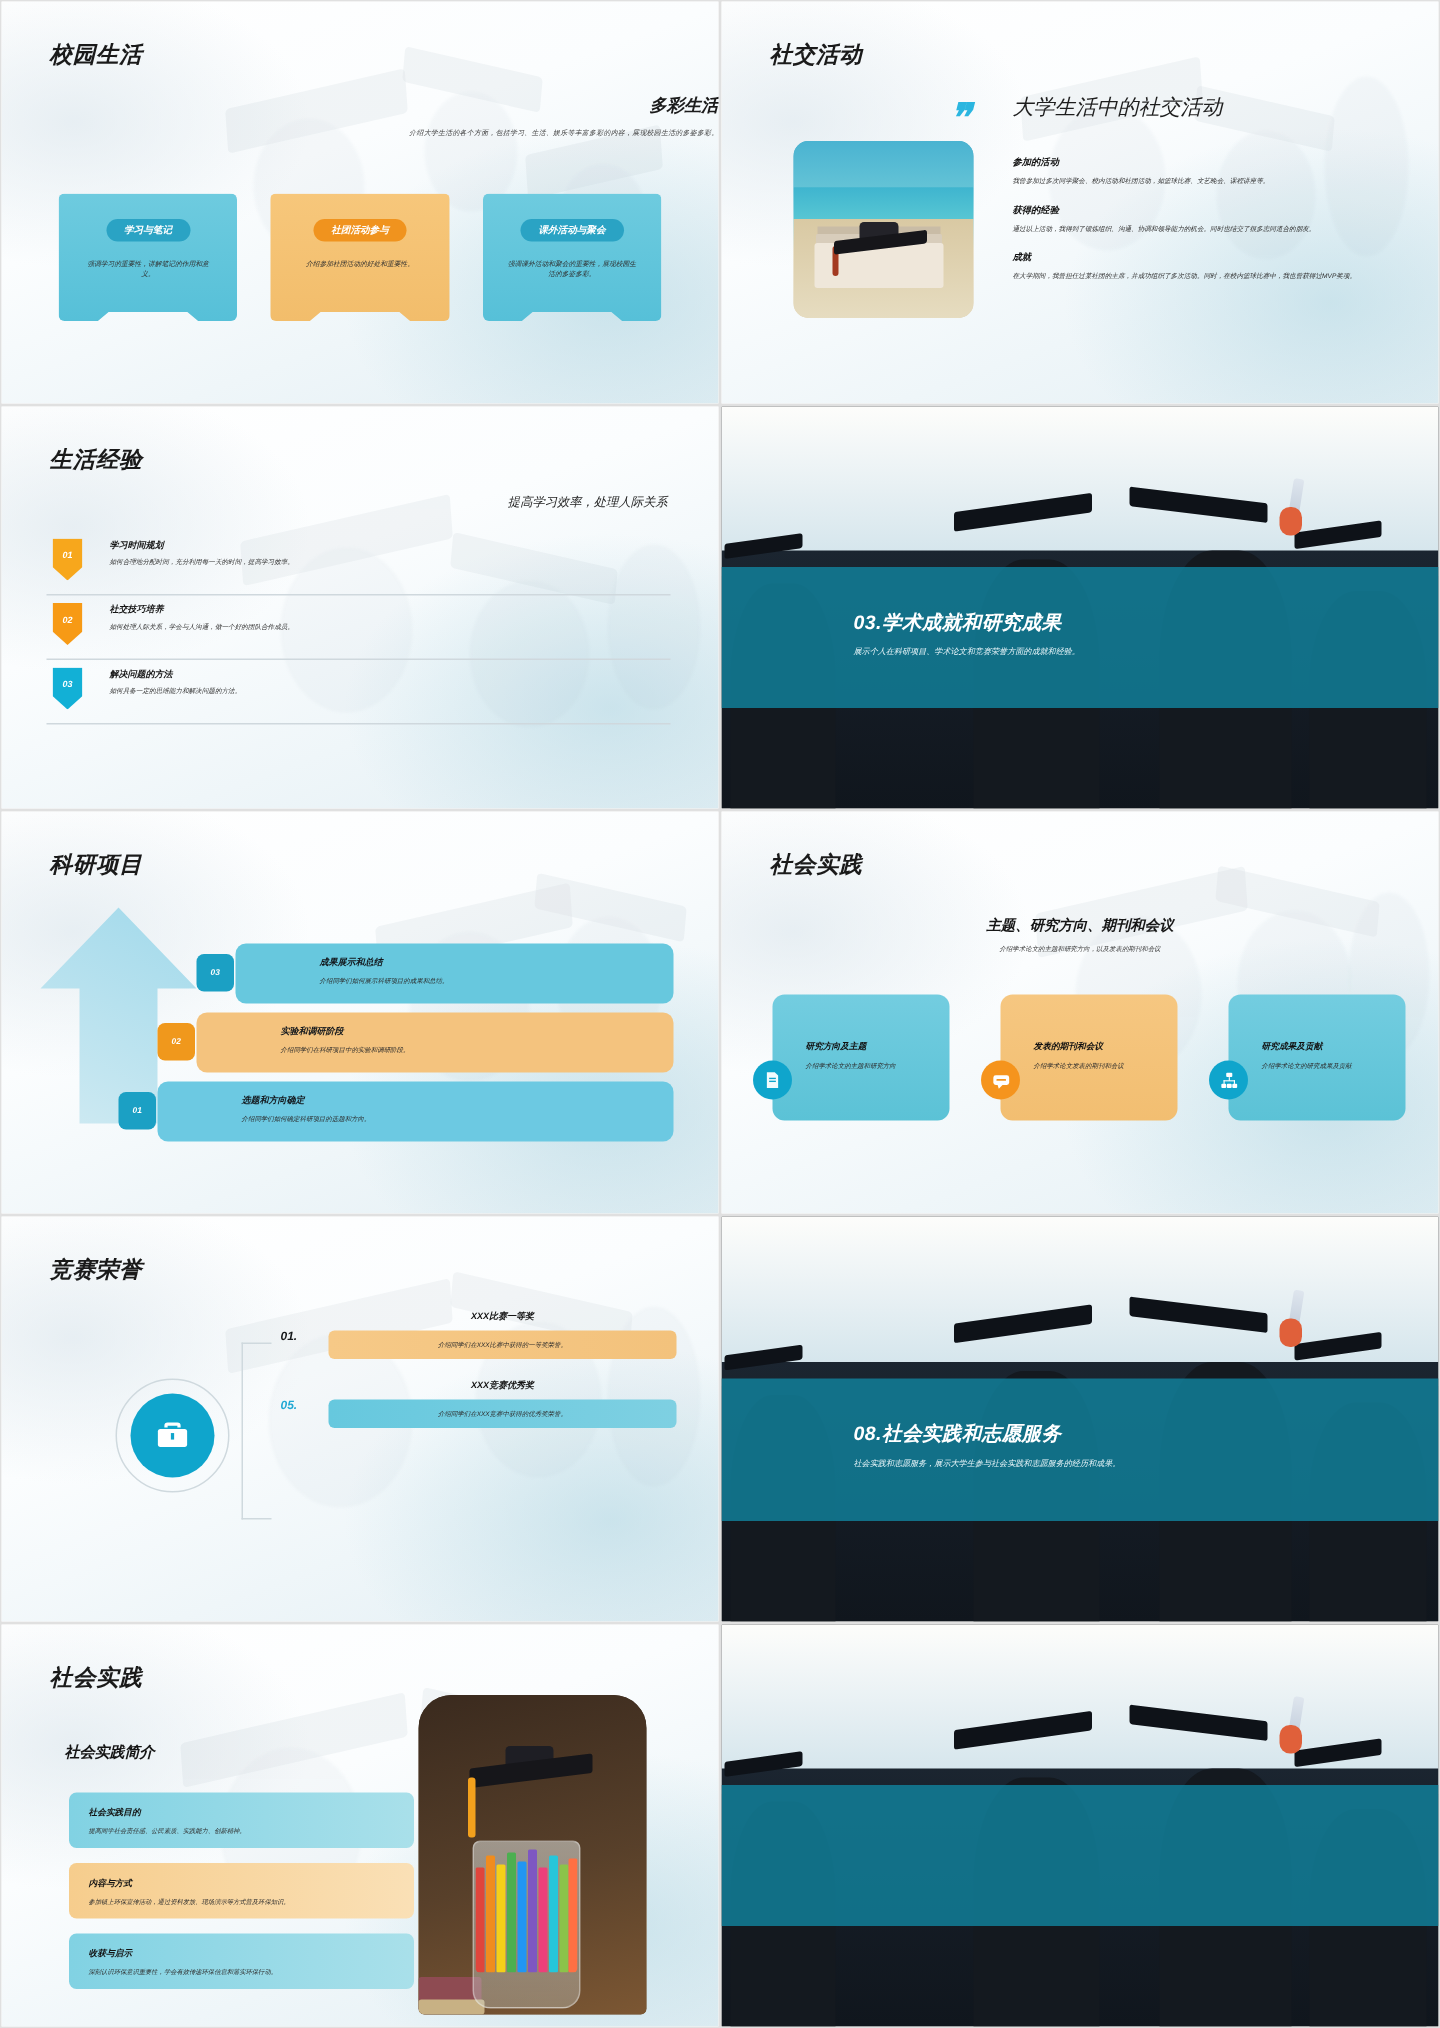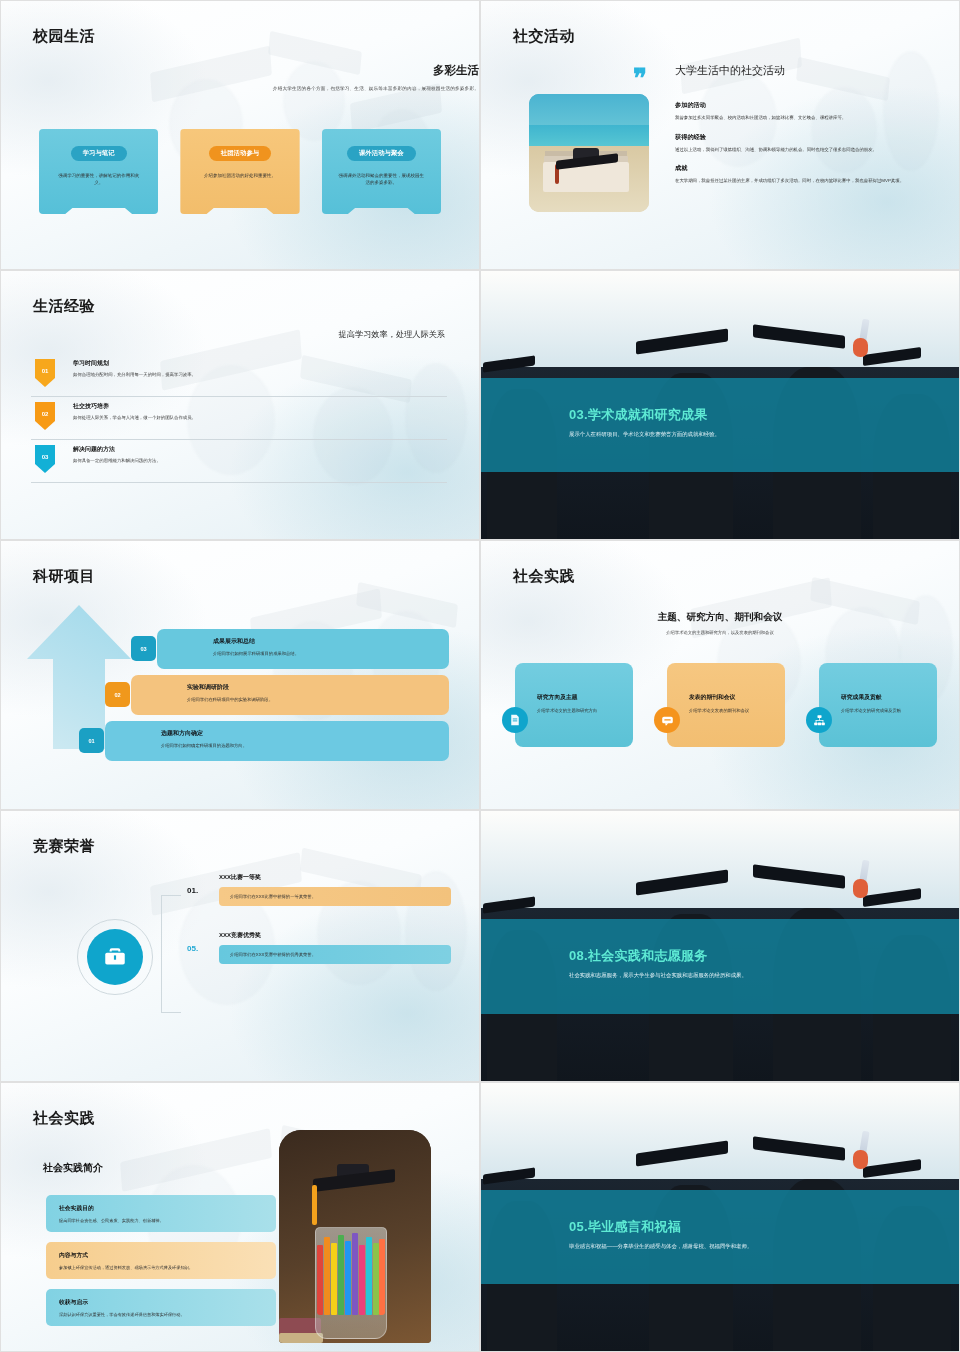--- a/index.html
+++ b/index.html
@@ -7,20 +7,21 @@
     width: 960px; height: 1352px;
     background: #e8e8e8;
     font-family: "Liberation Sans", "DejaVu Sans", sans-serif;
   }
   .deck {
     width: 960px; height: 1352px;
     display: grid;
     grid-template-columns: 480px 480px;
     grid-template-rows: 270px 270px 270px 272px 270px;
     background: #e4e4e4;
+    font-style: italic;
   }
   .slide {
     position: relative;
     overflow: hidden;
     background: #ffffff;
     border: 1px solid #e0e0e0;
   }
   
   .bg-light {
     position: absolute; inset: 0;
@@ -87,21 +88,21 @@
   .s2-photo .cap  { position:absolute; left:27px; bottom:46px; width:62px; height:9px; background:#16161a;
                     transform: skewY(-7deg); border-radius:2px; }
   .s2-photo .cap2 { position:absolute; left:44px; bottom:53px; width:26px; height:11px; background:#232329; border-radius:3px 3px 0 0;}
   .s2-photo .tassel{position:absolute; left:26px; bottom:28px; width:4px; height:20px; background:#a33a20; border-radius:2px;}
   .s2-quote {
     position:absolute; left:152px; top:70px; z-index:5;
     color:#2bb6e0; font-size:26px; font-weight:bold; line-height:.6;
     font-family:"Liberation Serif", serif;
   }
   .s2-body { position:absolute; left:194px; top:62px; right:22px; z-index:5; }
-  .s2-h2 { font-size:11px; color:#1e1e1e; margin-bottom:23px; }
+  .s2-h2 { font-size:14px; color:#1e1e1e; margin-bottom:23px; }
   .s2-blk { margin-bottom: 11px; }
   .s2-bt { font-size:6.2px; font-weight:bold; color:#111; margin-bottom:4px; }
   .s2-bd { font-size:4.4px; color:#2f2f2f; line-height:1.75; }
 
   
   .s3-sub { position:absolute; right:34px; top:58px; font-size:8.2px; color:#1f1f1f; z-index:5;margin-left:32px; }
   .s3-list { position:absolute; left:30px; right:32px; top:88px; z-index:5; }
   .s3-row { position:relative; padding-left:42px; padding-bottom:6px; margin-bottom:5px; border-bottom:1px solid #cfd8dd; min-height:38px;}
   .s3-row:last-child { border-bottom:1px solid #cfd8dd; }
   .s3-badge {
@@ -124,21 +125,21 @@
   .sec .capx { position:absolute; background:#0e1218; transform: skewY(-8deg); border-radius:2px; }
   .sec .capy { position:absolute; background:#0e1218; transform: skewY(7deg); border-radius:2px; }
   .sec .scroll { position:absolute; width:7px; height:34px; background:linear-gradient(180deg,#dfe6ee,#b9c6d6); border-radius:2px; transform:rotate(9deg); }
   .sec .hand { position:absolute; width:15px; height:19px; background:#d7744f; border-radius:6px; }
   .sec .band {
     position:absolute; left:0; right:0; top:40%; height:35%;
     background: rgba(17,130,158,.82);
     z-index:4;
   }
   .sec-txt { position:absolute; left:88px; top:50.5%; z-index:6; }
-  .sec-h { font-size:13px; font-weight:bold; color:#5eead4; letter-spacing:.3px; }
+  .sec-h { font-size:13px; font-weight:bold; color:#ffffff; letter-spacing:.3px; }
   .sec-d { margin-top:7px; font-size:5.4px; color:#eaf6fa; }
 
   
   .s5-arrow {
     position:absolute; left:22px; top:62px; width:112px; height:148px; z-index:2;
   }
   .s5-steps { position:absolute; left:104px; right:30px; top:88px; z-index:5; }
   .s5-step { position:relative; height:40px; border-radius:7px; margin-bottom:6px; padding:8px 0 0 56px; }
   .s5-step.a { background:#67c8de; margin-left:52px; }
   .s5-step.b { background:#f4c37e; margin-left:26px; }
@@ -172,21 +173,21 @@
   .s6-d { font-size:4.3px; color:#2c2c2c; line-height:1.7; }
 
   
   .s7-icon {
     position:absolute; left:86px; top:118px; width:56px; height:56px; border-radius:50%;
     background:#0fa5cc; display:flex; align-items:center; justify-content:center; z-index:5;
   }
   .s7-ring { position:absolute; left:76px; top:108px; width:76px; height:76px; border-radius:50%; border:1px solid #cfd9de; z-index:4; }
   .s7-conn { position:absolute; left:160px; top:84px; width:20px; height:118px; border:1px solid #cfd9de; border-right:none; z-index:4; }
   .s7-items { position:absolute; left:186px; right:28px; top:62px; z-index:5; }
-  .s7-item { position:relative; margin-bottom:25px; padding-left:32px; }
+  .s7-item { position:relative; margin-bottom:13px; padding-left:32px;text-align:center; }
   .s7-no { position:absolute; left:0; top:13px; font-size:8px; font-weight:bold; }
   .s7-no.dark { color:#16181a; } .s7-no.blue { color:#23a9d4; }
   .s7-t { font-size:6px; font-weight:bold; color:#141414; margin-bottom:5px; }
   .s7-bar { border-radius:4px; padding:7px 11px; font-size:4.3px; color:#2d2d2d; }
   .s7-bar.orange { background: linear-gradient(90deg,#f6c987,#f3c27c); }
   .s7-bar.blue { background: linear-gradient(90deg,#66c8de,#7ed0e2); }
 
   
   .s9-h2 { position:absolute; left:42px; top:78px; font-size:10px; font-weight:bold; color:#141414; z-index:5;}
   .s9-list { position:absolute; left:45px; top:112px; width:230px; z-index:5; }
@@ -555,20 +556,16 @@
       <div class="fig" style="left:168px;top:38%; width:84px;  height:66%;"></div>
       <div class="fig" style="left:292px;top:36%; width:88px;  height:68%;"></div>
       <div class="fig" style="left:392px;top:46%; width:78px;  height:58%;"></div>
       <div class="capx" style="left:2px;  top:33%; width:52px; height:10px;"></div>
       <div class="capx" style="left:155px;top:24%; width:92px; height:13px;"></div>
       <div class="capy" style="left:272px;top:22%; width:92px; height:13px;"></div>
       <div class="capx" style="left:382px;top:30%; width:58px; height:11px;"></div>
       <div class="scroll" style="left:379px; top:18%;"></div>
       <div class="hand" style="left:372px; top:25%; background:#e0603a; border-radius:7px;"></div>
       <div class="band"></div>
-      <div class="sec-txt">
-        <div class="sec-h">05.毕业感言和祝福</div>
-        <div class="sec-d">毕业感言和祝福——分享毕业生的感受与体会，感谢母校、祝福同学和老师。</div>
-      </div>
     </div>
   </div>
 
 </div>
 
 </body></html>

